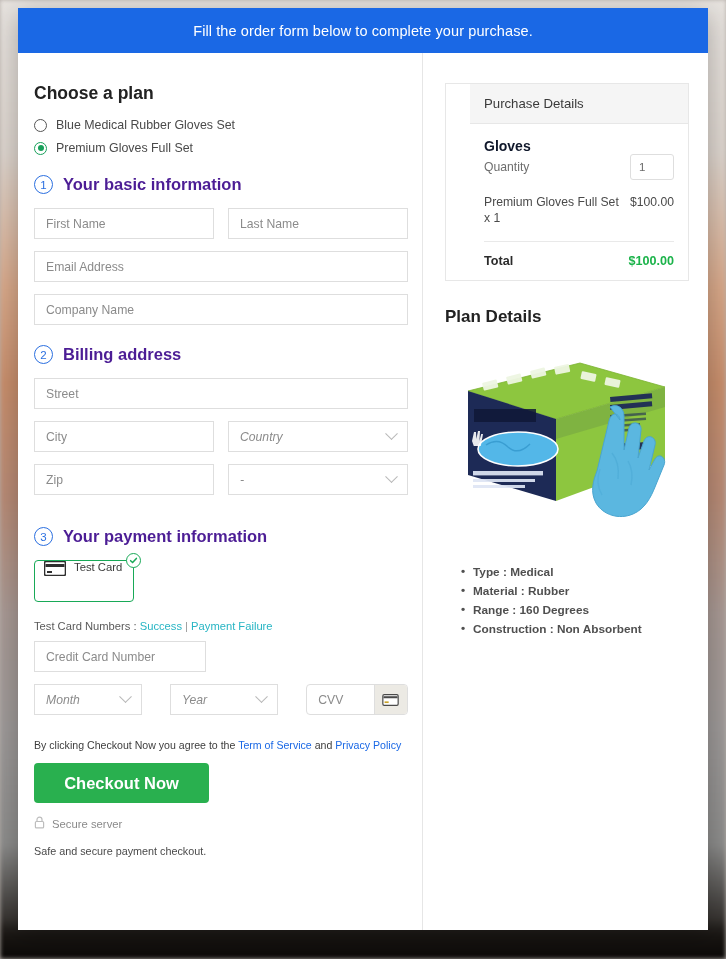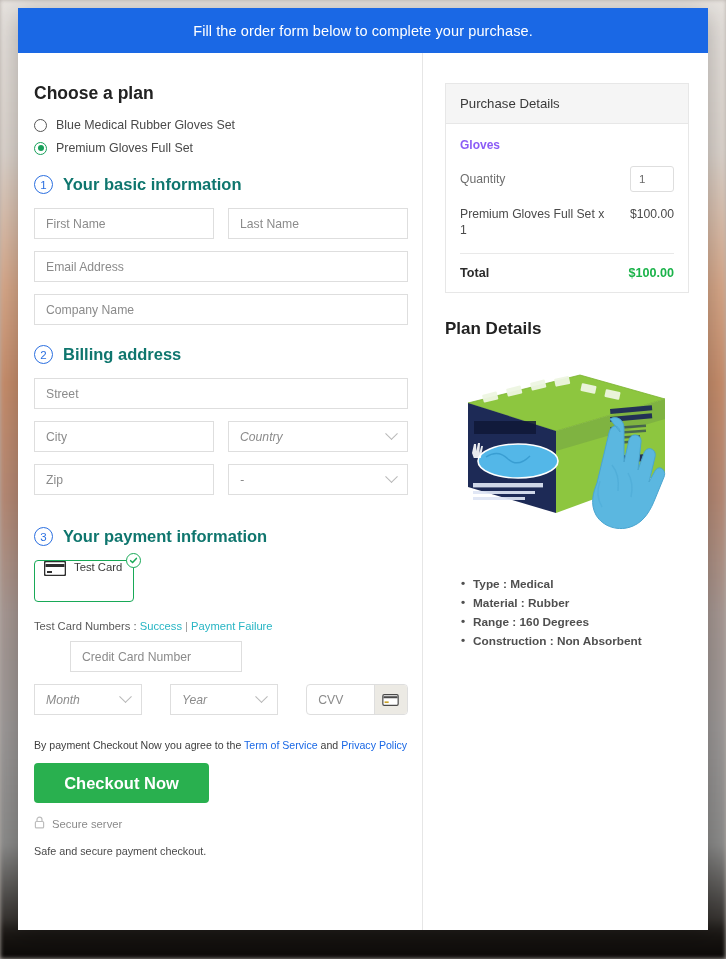--- a/index.html
+++ b/index.html
@@ -92,21 +92,21 @@
   .step-head {
     display:flex; align-items:center; gap:10px;
     margin: 20px 0 14px 0;
   }
   .step-num {
     width: 19px; height: 19px; border-radius: 50%;
     border: 1.4px solid #2b6fe0; color:#2b6fe0;
     font-size: 11.5px; display:flex; align-items:center; justify-content:center;
     flex:0 0 auto;
   }
-  .step-title { font-size: 16.5px; font-weight: 700; color:#0f766e; }
+  .step-title { font-size: 16.5px; font-weight: 700; color:#4c1d95; }
 
   .fld {
     border: 1px solid #dedede;
     border-radius: 0;
     height: 31px;
     display: flex; align-items: center;
     padding: 0 11px;
     font-size: 12.2px;
     color: #8b8b8b;
     background: #fff;
@@ -139,21 +139,21 @@
     display:flex; align-items:center; justify-content:center;
   }
   .badge-check svg { display:block; }
 
   .testcards {
     font-size: 11.2px; color:#5a5a5a; margin-bottom: 9px;
   }
   .testcards a { color:#27b5c4; text-decoration:none; }
   .testcards .sep { color:#9a9a9a; }
 
-  .fld.short { width: 172px; margin-left: 36px; }
+  .fld.short { width: 172px; }
   .row3 { display:flex; gap: 28px; }
   .row3 .fld { width: 110px; margin-bottom: 0; }
   .cvv-wrap {
     width: 104px; height: 31px;
     border:1px solid #dedede; border-radius:4px;
     display:flex; align-items:center; overflow:hidden; background:#fff;
   }
   .cvv-wrap .ph { flex:1 1 auto; padding-left:11px; font-size:12.2px; color:#8b8b8b; }
   .cvv-ico {
     width: 33px; height: 100%;
@@ -176,27 +176,27 @@
     cursor:pointer;
   }
   .secure {
     display:flex; align-items:center; gap:7px;
     margin: 13px 0 14px 0;
     font-size: 11.3px; color:#8a8a8a;
   }
   .safe-note { font-size: 10.8px; color:#4a4a4a; }
 
   
-  .pd-card { border: 1px solid #e7e7e7; }
+  .pd-card { border: 1px solid #e7e7e7; padding-left: 24px; }
   .pd-head {
     background:#f5f5f5; border-bottom:1px solid #e7e7e7;
     padding: 12px 14px; font-size: 13.2px; color:#3a3a3a;
   }
   .pd-body { padding: 14px 14px 12px 14px; }
-  .pd-title { font-size: 12px; font-weight:700; color:#8b5cf6; margin-bottom: 14px; }
+  .pd-title { font-size: 14px; font-weight:700; color:#0f172a; }
   .pd-qty {
     display:flex; align-items:center; justify-content:space-between;
     margin-bottom: 14px;
   }
   .pd-qty .k { font-size: 12.2px; color:#6e6e6e; }
   .qty-box {
     width: 44px; height: 26px; border:1px solid #dedede; border-radius:3px;
     display:flex; align-items:center; padding-left:8px;
     font-size: 11.5px; color:#6a6a6a; background:#fff;
   }
@@ -333,21 +333,21 @@
             <svg width="17" height="12" viewBox="0 0 18 13">
               <rect x="0.7" y="0.7" width="16.6" height="11.6" rx="1.4" fill="#ffffff" stroke="#4a4a4a" stroke-width="1.3"></rect>
               <rect x="1.4" y="2.4" width="15.2" height="2.2" fill="#4a4a4a"></rect>
               <rect x="2.6" y="8" width="4.4" height="1.8" fill="#c9a227"></rect>
             </svg>
           </span>
         </div>
       </div>
 
       <div class="terms">
-        <span>By payment Checkout Now you agree to the </span><a href="#">Term of Service</a><span> and </span><a href="#">Privacy Policy</a>
+        <span>By clicking Checkout Now you agree to the </span><a href="#">Term of Service</a><span> and </span><a href="#">Privacy Policy</a>
       </div>
 
       <button class="btn-checkout">Checkout Now</button>
 
       <div class="secure">
         <span>
           <svg width="11" height="13" viewBox="0 0 11 13">
             <path d="M3 5.5 V3.6 a2.5 2.5 0 0 1 5 0 V5.5" fill="none" stroke="#bdbdbd" stroke-width="1.2"></path>
             <rect x="1.4" y="5.5" width="8.2" height="6.4" rx="1" fill="none" stroke="#bdbdbd" stroke-width="1.2"></rect>
           </svg>

